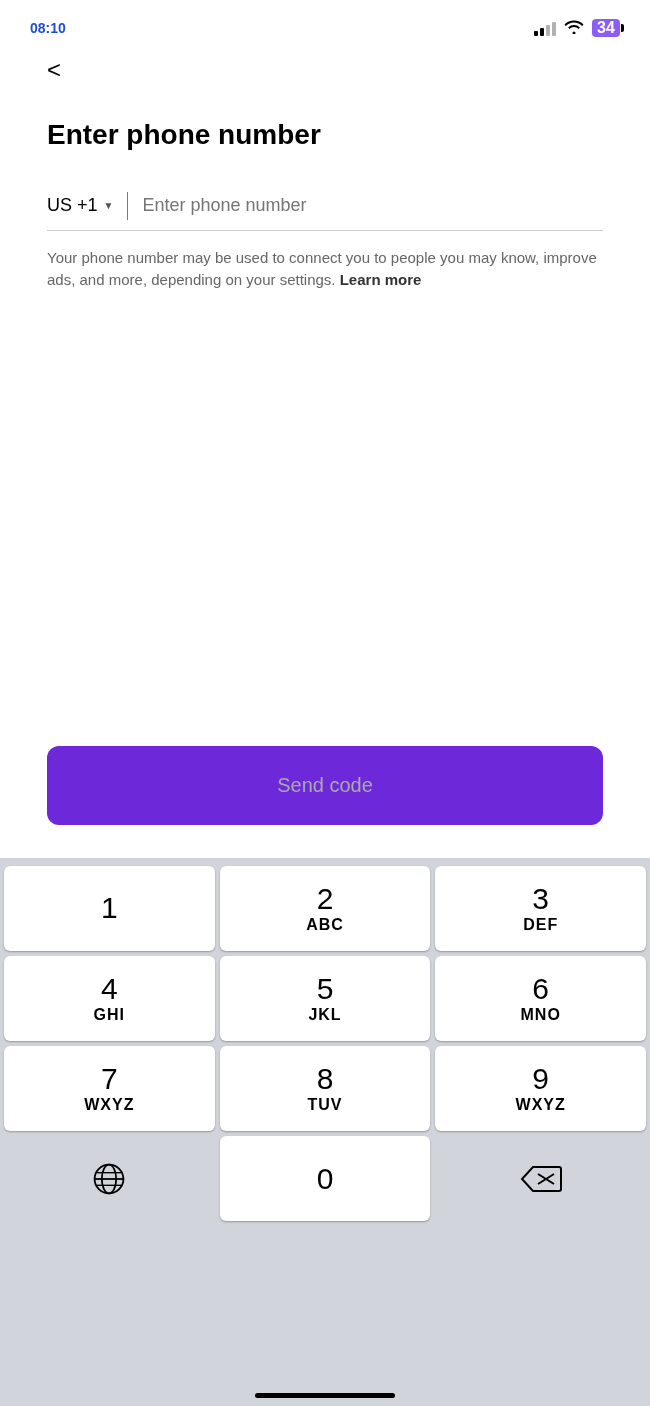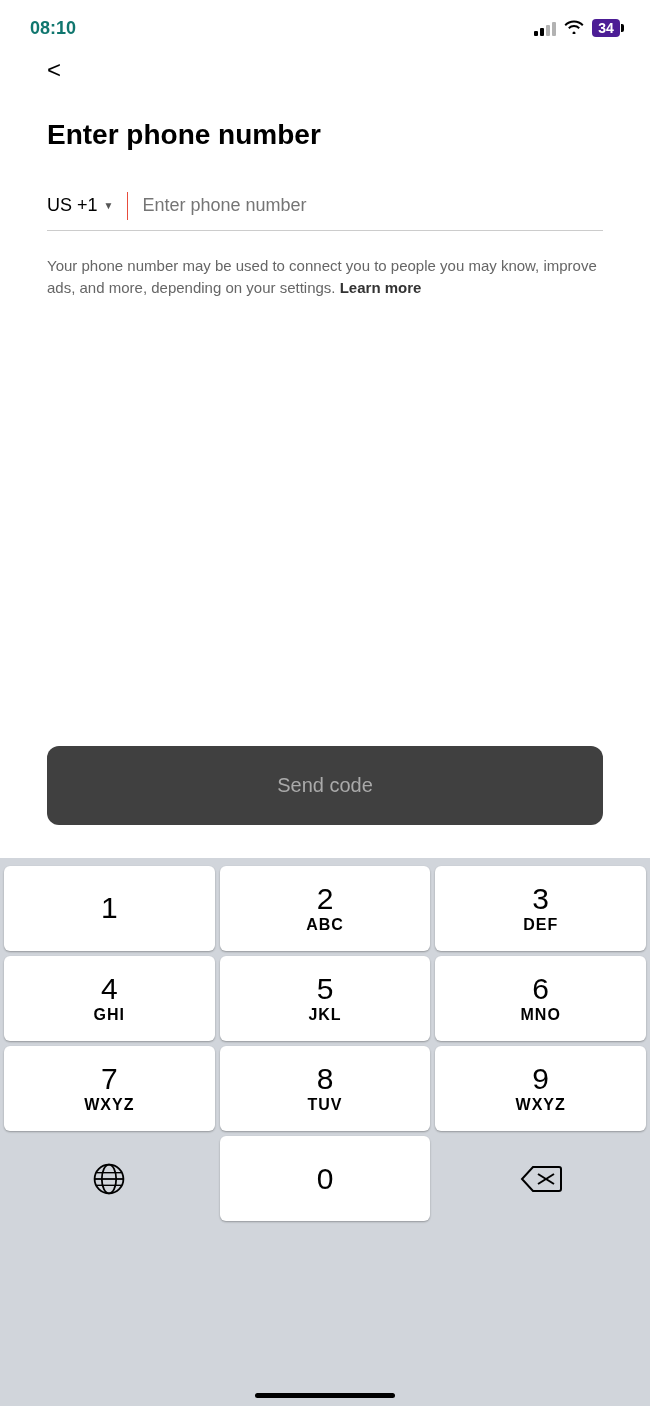--- a/index.html
+++ b/index.html
@@ -15,23 +15,23 @@
 
     
     .status-bar {
       display: flex;
       justify-content: space-between;
       align-items: center;
       padding: 14px 30px 10px 30px;
       height: 52px;
     }
     .status-time {
-      font-size: 18px;
+      font-size: 14px;
       font-weight: 600;
-      color: #0f766e;
+      color: #1d4ed8;
     }
     .status-icons {
       display: flex;
       align-items: center;
       gap: 8px;
     }
     .signal-bars {
       display: flex;
       align-items: flex-end;
       gap: 2px;
@@ -47,23 +47,23 @@
     .signal-bars span:nth-child(2) { height: 8px; }
     .signal-bars span:nth-child(3) { height: 11px; opacity: 0.3; }
     .signal-bars span:nth-child(4) { height: 14px; opacity: 0.3; }
     .wifi-icon {
       font-size: 16px;
     }
     .battery-badge {
       display: flex;
       align-items: center;
       justify-content: center;
-      background: #4c1d95;
+      background: #8b5cf6;
       color: #fff;
-      font-size: 14px;
+      font-size: 16px;
       font-weight: 700;
       width: 28px;
       height: 18px;
       border-radius: 4px;
       position: relative;
     }
     .battery-badge::after {
       content: '';
       position: absolute;
       right: -4px;
@@ -99,21 +99,21 @@
       margin-bottom: 40px;
       line-height: 1.2;
     }
 
     
     .phone-input-row {
       display: flex;
       align-items: center;
       padding-bottom: 10px;
       border-bottom: 1px solid #ccc;
-      margin-bottom: 24px;
+      margin-bottom: 16px;
     }
     .country-selector {
       display: flex;
       align-items: center;
       gap: 6px;
       font-size: 18px;
       color: #000;
       cursor: pointer;
       white-space: nowrap;
     }
@@ -149,21 +149,21 @@
       cursor: pointer;
     }
 
     
     .send-code-btn {
       position: absolute;
       left: 47px;
       right: 47px;
       top: 746px;
       height: 79px;
-      background: #404040;
+      background: #6d28d9;
       border: none;
       border-radius: 12px;
       font-size: 20px;
       color: #aaa;
       cursor: not-allowed;
       display: flex;
       align-items: center;
       justify-content: center;
       font-weight: 400;
     }

